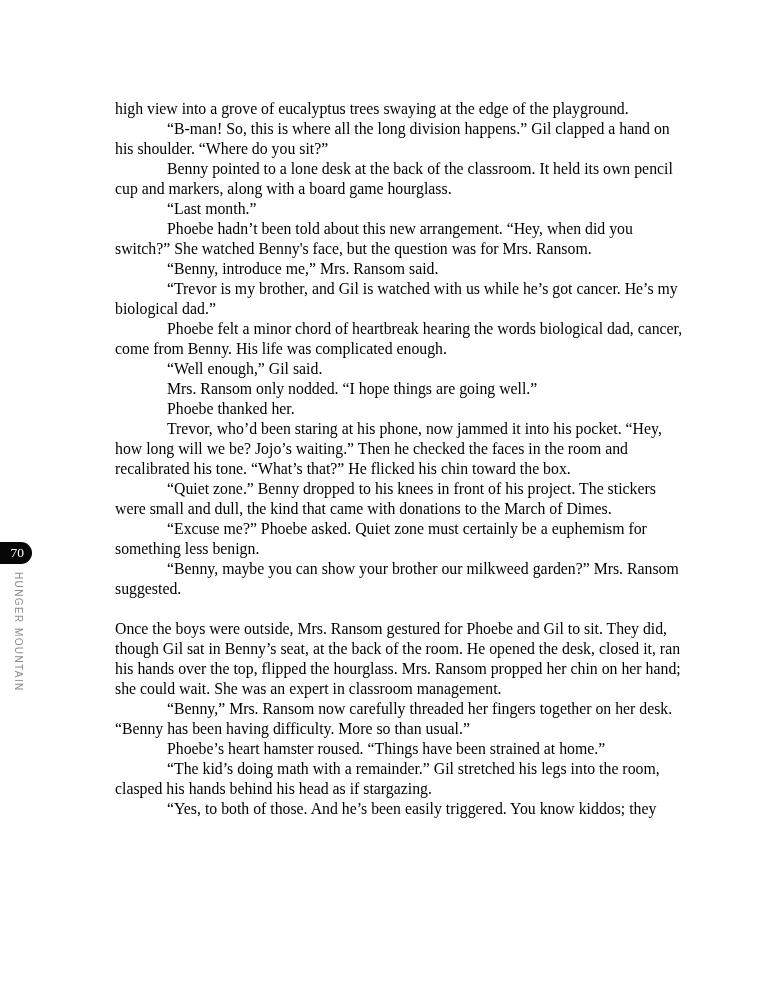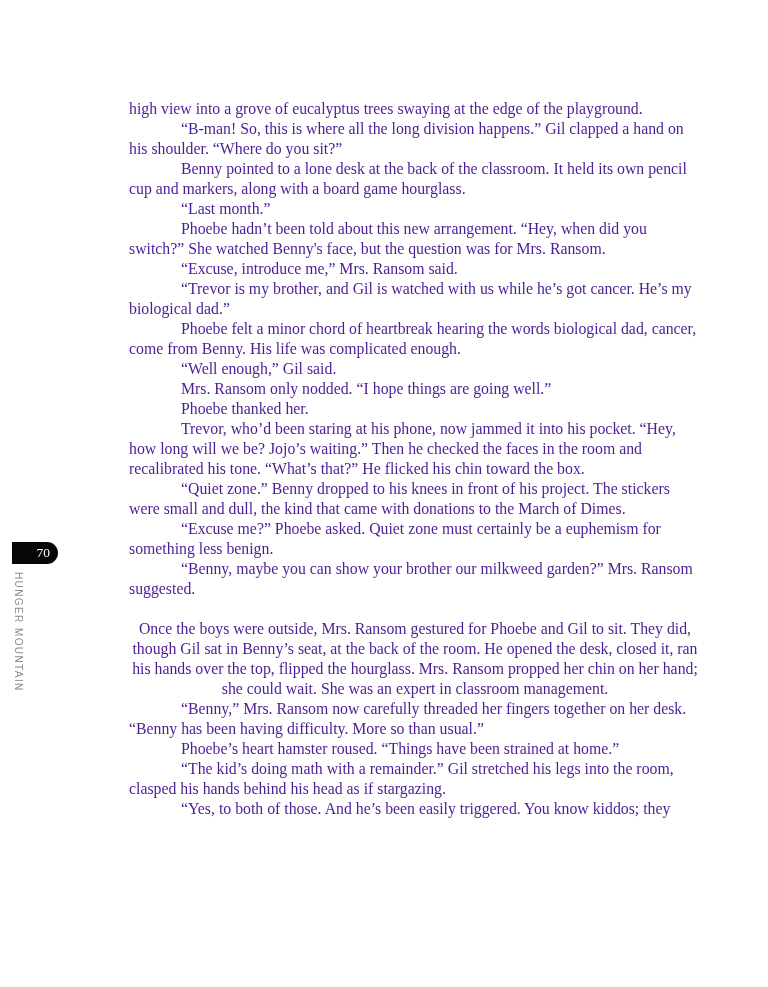--- a/index.html
+++ b/index.html
@@ -11,23 +11,23 @@
     position: relative;
     width: 768px;
     height: 987px;
     background: #ffffff;
     overflow: hidden;
     font-family: "Liberation Serif", serif;
   }
   
   .page-tab {
     position: absolute;
-    left: 12px;
+    left: 0;
     top: 542px;
-    width: 46px;
+    width: 32px;
     height: 22px;
     background: #070707;
     border-radius: 0 11px 11px 0;
     color: #ffffff;
     font-family: "Liberation Serif", serif;
     font-size: 13.5px;
     line-height: 22px;
     text-align: right;
     padding-right: 8px;
     box-sizing: border-box;
@@ -46,54 +46,52 @@
   }
   
   .story {
     position: absolute;
     left: 115px;
     top: 99px;
     width: 572px;
     font-family: "Liberation Serif", serif;
     font-size: 15.8px;
     line-height: 20px;
-    color: #4c1d95;
+    color: #000000;
     text-align: left;
-    margin-left: 14px;
   }
   .story p {
     margin: 0;
     padding: 0;
   }
   .story p.indent {
     text-indent: 52px;
   }
   .story p.gap {
     margin-top: 20px;
-    text-align: center;
   }
 </style>
 </head>
 <body>
 
 <div class="page">
 
   <div class="page-tab">
     <span>70</span>
   </div>
 
   <div class="journal-title">HUNGER MOUNTAIN</div>
 
   <div class="story">
       <p class="">high view into a grove of eucalyptus trees swaying at the edge of the playground.</p>
       <p class="indent">“B-man! So, this is where all the long division happens.” Gil clapped a hand on his shoulder. “Where do you sit?”</p>
       <p class="indent">Benny pointed to a lone desk at the back of the classroom. It held its own pencil cup and markers, along with a board game hourglass.</p>
       <p class="indent">“Last month.”</p>
       <p class="indent">Phoebe hadn’t been told about this new arrangement. “Hey, when did you switch?” She watched Benny's face, but the question was for Mrs. Ransom.</p>
-      <p class="indent">“Excuse, introduce me,” Mrs. Ransom said.</p>
+      <p class="indent">“Benny, introduce me,” Mrs. Ransom said.</p>
       <p class="indent">“Trevor is my brother, and Gil is watched with us while he’s got cancer. He’s my biological dad.”</p>
       <p class="indent">Phoebe felt a minor chord of heartbreak hearing the words biological dad, cancer, come from Benny. His life was complicated enough.</p>
       <p class="indent">“Well enough,” Gil said.</p>
       <p class="indent">Mrs. Ransom only nodded. “I hope things are going well.”</p>
       <p class="indent">Phoebe thanked her.</p>
       <p class="indent">Trevor, who’d been staring at his phone, now jammed it into his pocket. “Hey, how long will we be? Jojo’s waiting.” Then he checked the faces in the room and recalibrated his tone. “What’s that?” He flicked his chin toward the box.</p>
       <p class="indent">“Quiet zone.” Benny dropped to his knees in front of his project. The stickers were small and dull, the kind that came with donations to the March of Dimes.</p>
       <p class="indent">“Excuse me?” Phoebe asked. Quiet zone must certainly be a euphemism for something less benign.</p>
       <p class="indent">“Benny, maybe you can show your brother our milkweed garden?” Mrs. Ransom suggested.</p>
       <p class=" gap">Once the boys were outside, Mrs. Ransom gestured for Phoebe and Gil to sit. They did, though Gil sat in Benny’s seat, at the back of the room. He opened the desk, closed it, ran his hands over the top, flipped the hourglass. Mrs. Ransom propped her chin on her hand; she could wait. She was an expert in classroom management.</p>

